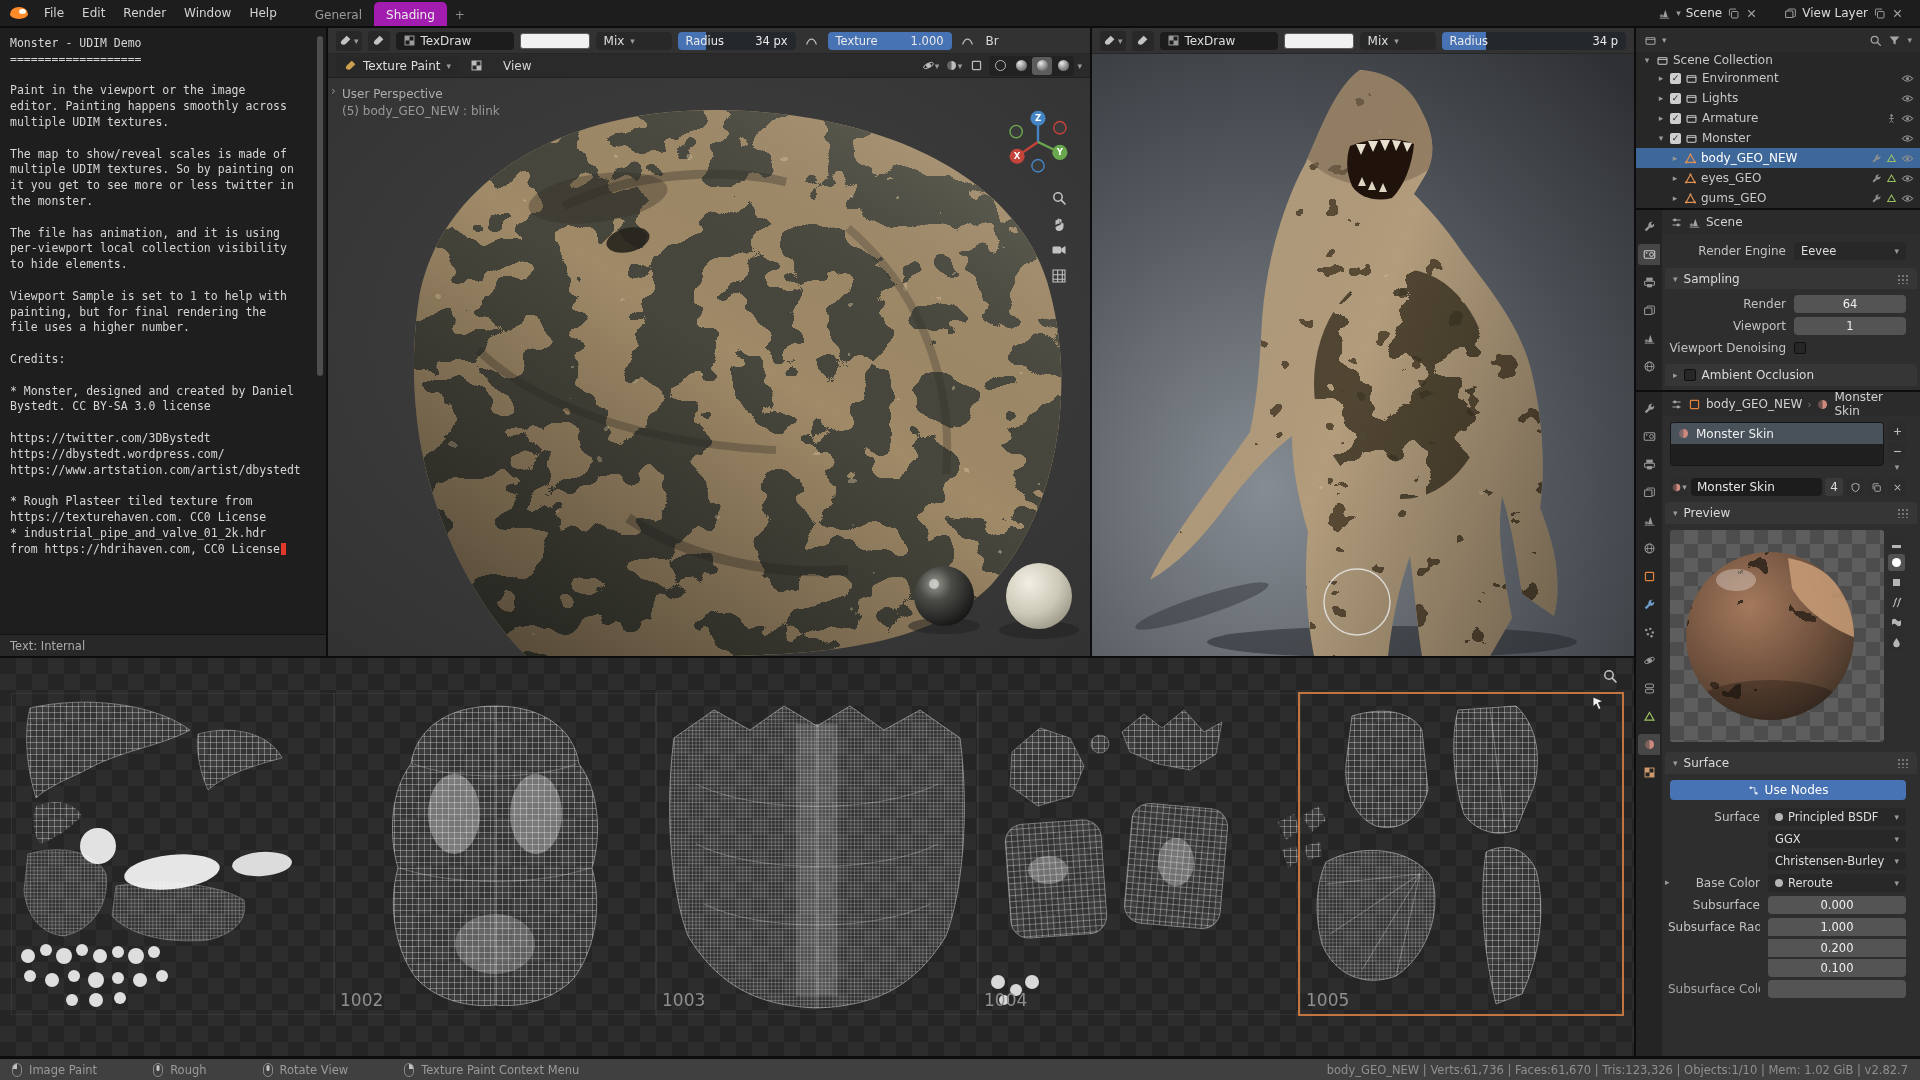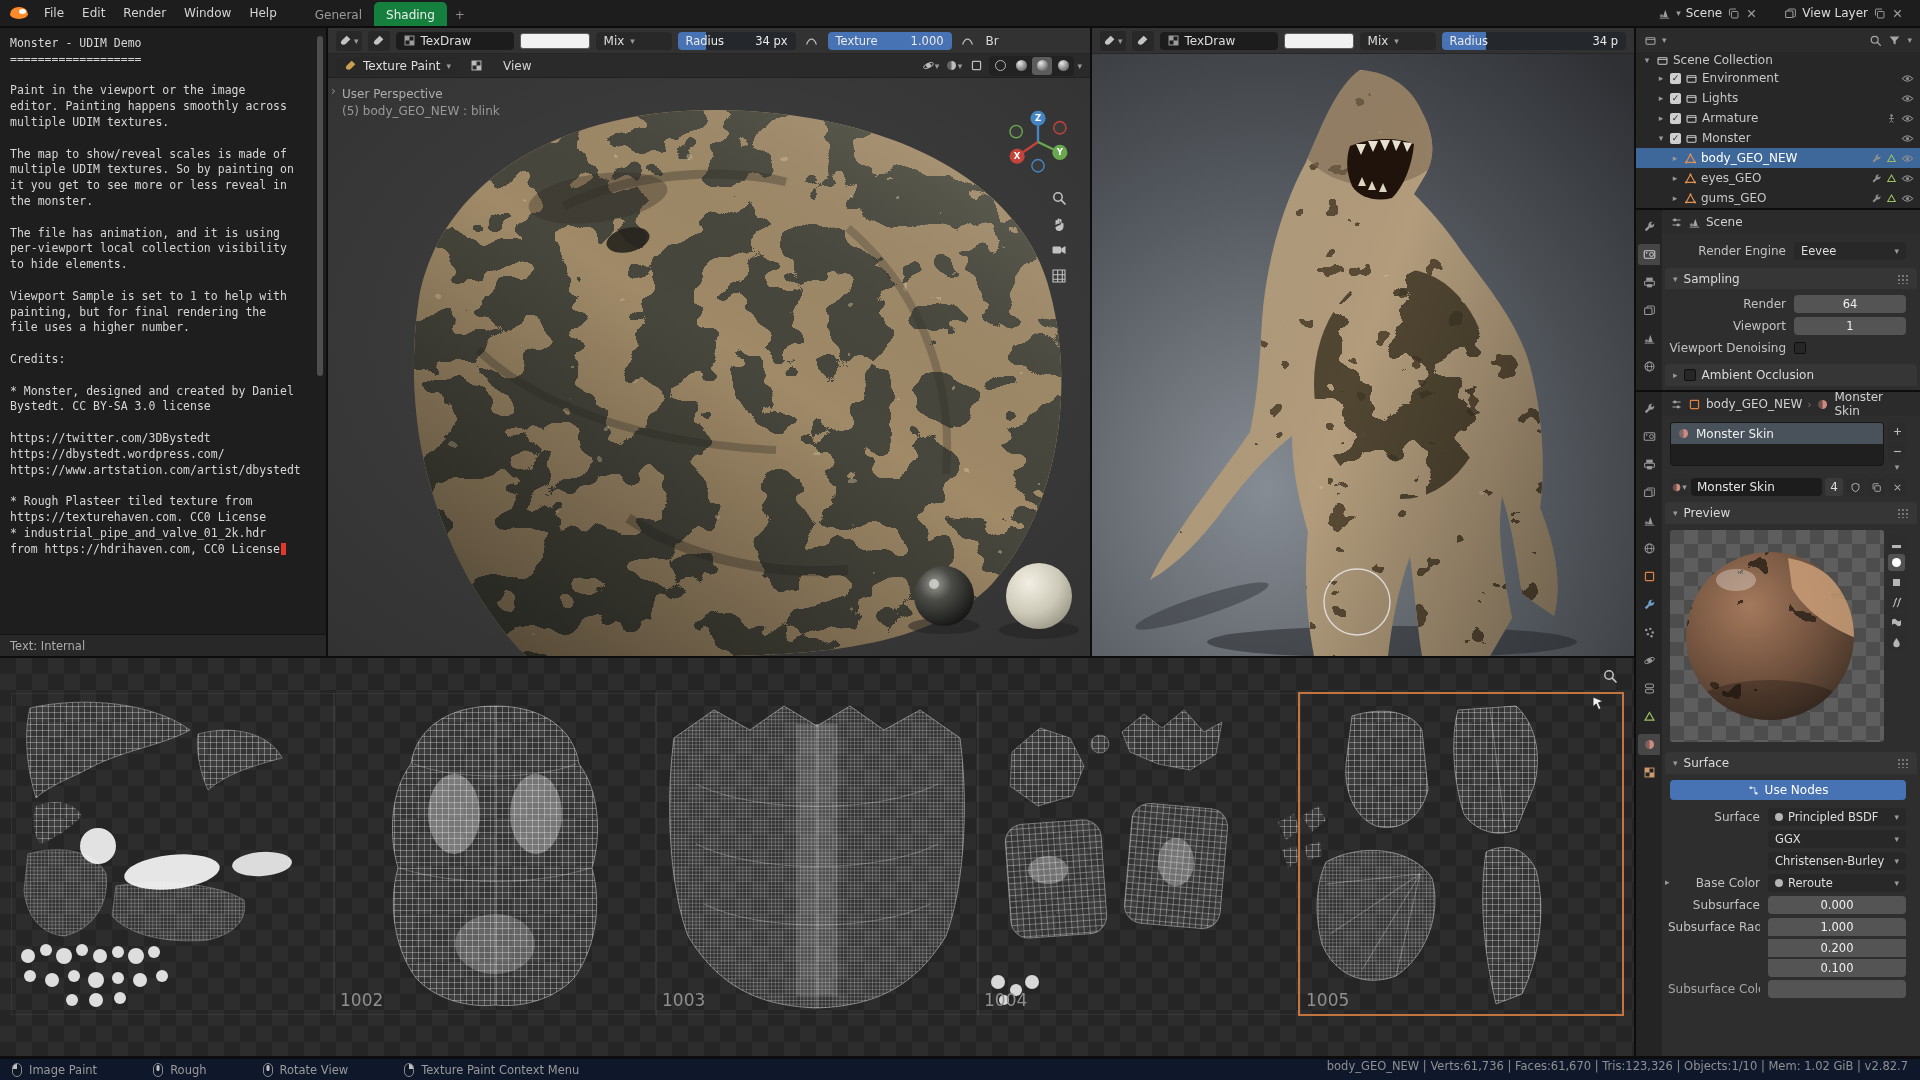--- a/index.html
+++ b/index.html
@@ -13,21 +13,21 @@
 .chev{font-size:9px;color:#9a9a9a;flex:none}
 
 
 #topbar{left:0;top:0;width:1920px;height:26px;background:#1d1d1d;display:flex;align-items:center;padding:0 10px;gap:8px}
 .logo{width:18px;height:12px;border-radius:50% 50% 50% 50%/60% 60% 40% 40%;background:#ff8a2a;position:relative;flex:none}
 .logo::after{content:"";position:absolute;right:2px;top:2px;width:7px;height:5px;border-radius:50%;background:#fff}
 .menubar{display:flex;gap:2px}
 .menu-item{padding:2px 8px;color:#d4d4d4;border-radius:3px;cursor:default}
 .wstabs{display:flex;align-items:flex-end;height:30px;margin-left:10px}
 .wtab{display:flex;align-items:center;height:26px;padding:0 12px;color:#9b9b9b}
-.wtab.active{background:#15803d;color:#ececec;border-radius:5px 5px 0 0}
+.wtab.active{background:#a21caf;color:#ececec;border-radius:5px 5px 0 0}
 .wtab.plus{color:#8d8d8d;padding:0 8px}
 .tb-right{margin-left:auto;display:flex;gap:26px;align-items:center;padding-right:6px}
 .tb-group{display:flex;align-items:center;gap:5px;color:#dcdcdc}
 .tb-group .ic{color:#9d9d9d}
 
 
 #text-editor{left:0;top:28px;width:326px;height:628px;background:#1e1e1e}
 #text-lines{padding:8px 4px 0 10px;font-family:"DejaVu Sans Mono","Liberation Mono",monospace;
   font-size:11.5px;line-height:15.8px;color:#d6d6d6}
 .tline{white-space:pre;height:15.8px}
@@ -123,22 +123,22 @@
   background:conic-gradient(#2d2d2d 0 25%,#252525 0 50%,#2d2d2d 0 75%,#252525 0) 0 0/32px 32px}
 .tilerow{position:absolute;left:12px;top:36px;display:flex}
 .uvtile{position:relative;width:322px;height:320px;outline:1px solid rgba(150,150,150,.12)}
 .uvtile svg{position:absolute;inset:0;width:100%;height:100%}
 .uvtile.active{outline:2px solid #c4743f;z-index:2}
 .tilelabel{position:absolute;left:6px;bottom:4px;color:#8f8f8f;font-size:17px}
 .uvzoom{position:absolute;right:16px;top:10px;color:#c2c2c2}
 .uvcursor{position:absolute;right:28px;top:38px;width:14px;height:16px}
 
 
-#statusbar{left:0;top:1058px;width:1920px;height:22px;background:#0f172a;border-top:1px solid #0c0c0c;
-  display:flex;padding:0 12px;color:#9a9a9a;font-size:11.5px}
+#statusbar{left:0;top:1058px;width:1920px;height:22px;background:#404040;border-top:1px solid #0c0c0c;
+  display:flex;align-items:center;padding:0 12px;color:#9a9a9a;font-size:11.5px}
 .sb-item{display:flex;align-items:center;gap:7px;margin-right:56px}
 .mouse{width:10px;height:14px;border:1.2px solid #8a8a8a;border-radius:5px;position:relative;display:inline-block;flex:none}
 .mouse::after{content:"";position:absolute;background:#c2c2c2}
 .mouse-left-icon::after{left:0;top:0;width:50%;height:48%;border-radius:4px 0 0 0}
 .mouse-middle-icon::after{left:50%;transform:translateX(-50%);top:1px;width:3px;height:6px;border-radius:2px}
 .mouse-right-icon::after{right:0;top:0;width:50%;height:48%;border-radius:0 4px 0 0}
 .sb-stats{margin-left:auto;color:#8f8f8f}
 </style>
 </head>
 <body>
@@ -356,21 +356,21 @@
     <div id="text-lines">
         <div class="tline">Monster - UDIM Demo</div>
         <div class="tline">===================</div>
         <div class="tline"></div>
         <div class="tline">Paint in the viewport or the image</div>
         <div class="tline">editor. Painting happens smoothly across</div>
         <div class="tline">multiple UDIM textures.</div>
         <div class="tline"></div>
         <div class="tline">The map to show/reveal scales is made of</div>
         <div class="tline">multiple UDIM textures. So by painting on</div>
-        <div class="tline">it you get to see more or less reveal in</div>
+        <div class="tline">it you get to see more or less twitter in</div>
         <div class="tline">the monster.</div>
         <div class="tline"></div>
         <div class="tline">The file has animation, and it is using</div>
         <div class="tline">per-viewport local collection visibility</div>
         <div class="tline">to hide elements.</div>
         <div class="tline"></div>
         <div class="tline">Viewport Sample is set to 1 to help with</div>
         <div class="tline">painting, but for final rendering the</div>
         <div class="tline">file uses a higher number.</div>
         <div class="tline"></div>

